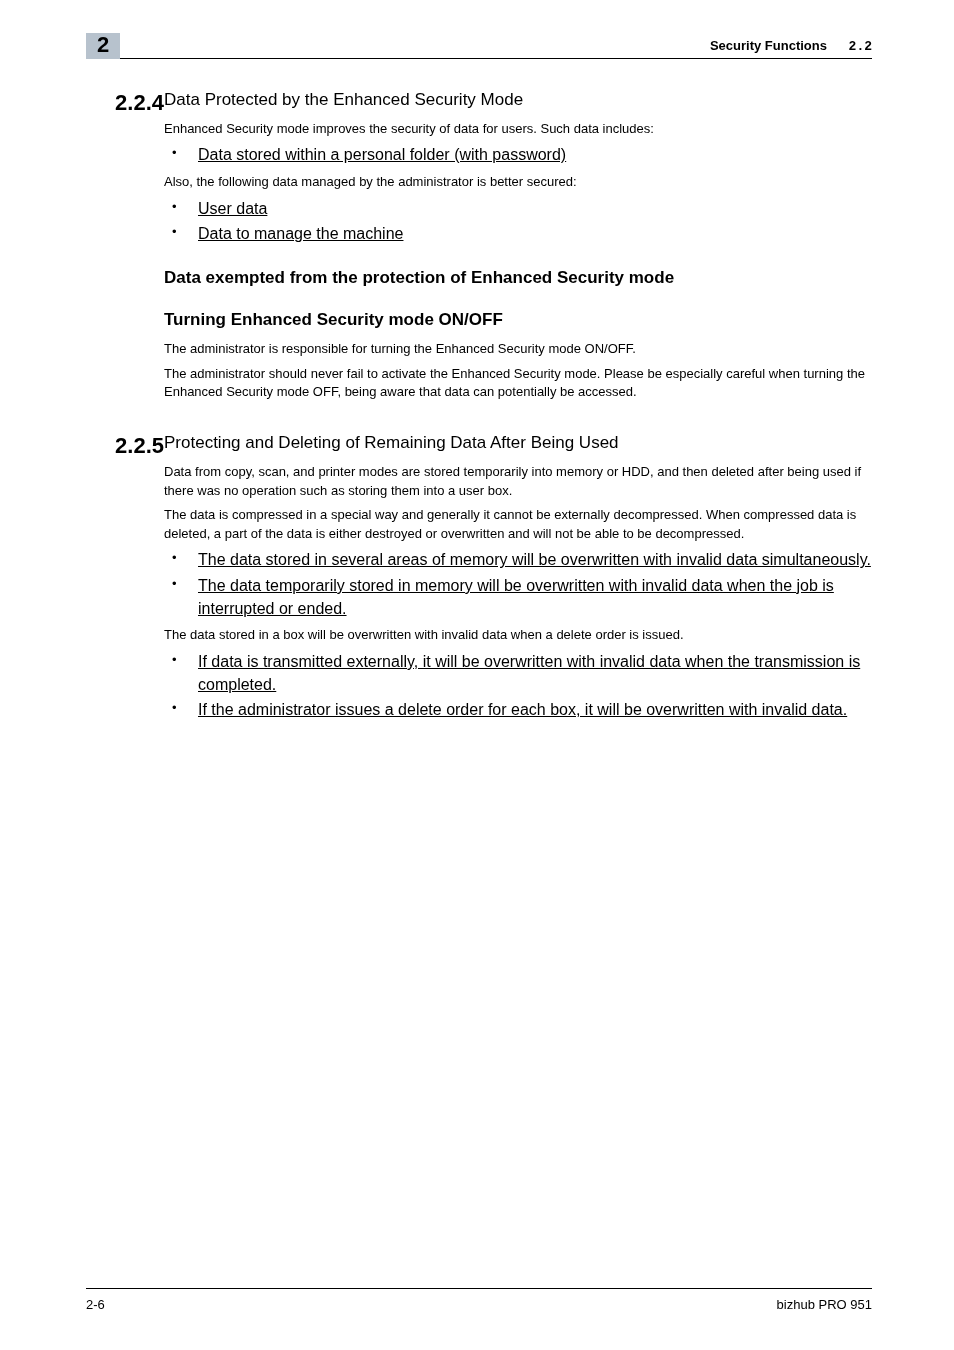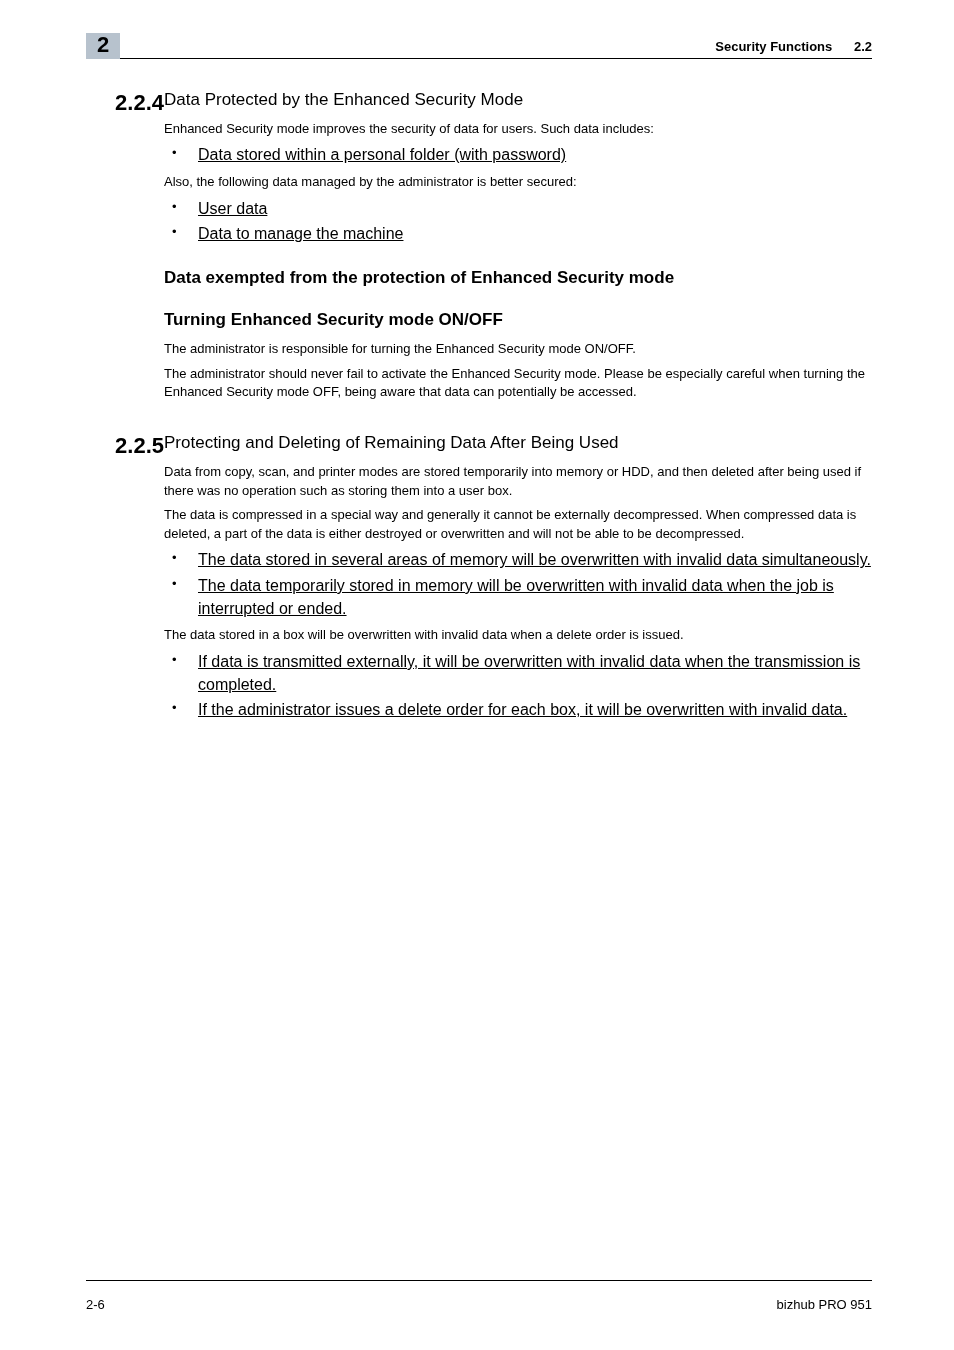--- a/index.html
+++ b/index.html
@@ -43,21 +43,21 @@
     padding-bottom: 1px;
     box-sizing: border-box;
   }
   .header-right {
     position: absolute;
     right: 0;
     bottom: 4px;
     font-size: 13px;
   }
   .header-right .sec-title { font-weight: bold; }
-  .header-right .sec-num { font-weight: bold; margin-left: 18px; }
+  .header-right .sec-num { font-weight: bold; margin-left: 18px; font-family: Liberation Mono, monospace; }
 
   .content {
     position: absolute;
     top: 80px;
     left: 86px;
     right: 82px;
   }
   .sec-row {
     display: flex;
     margin-top: 10px;
@@ -107,21 +107,21 @@
     top: 0;
     font-size: 13px;
   }
   .footer {
     position: absolute;
     left: 86px;
     right: 82px;
     bottom: 38px;
     border-top: 1px solid #000;
     font-size: 13px;
-    padding-top: 16px;
+    padding-top: 8px;
     display: flex;
     justify-content: space-between;
   }
 </style>
 </head>
 <body>
 
 <div class="page">
 
   <div class="header-row">

